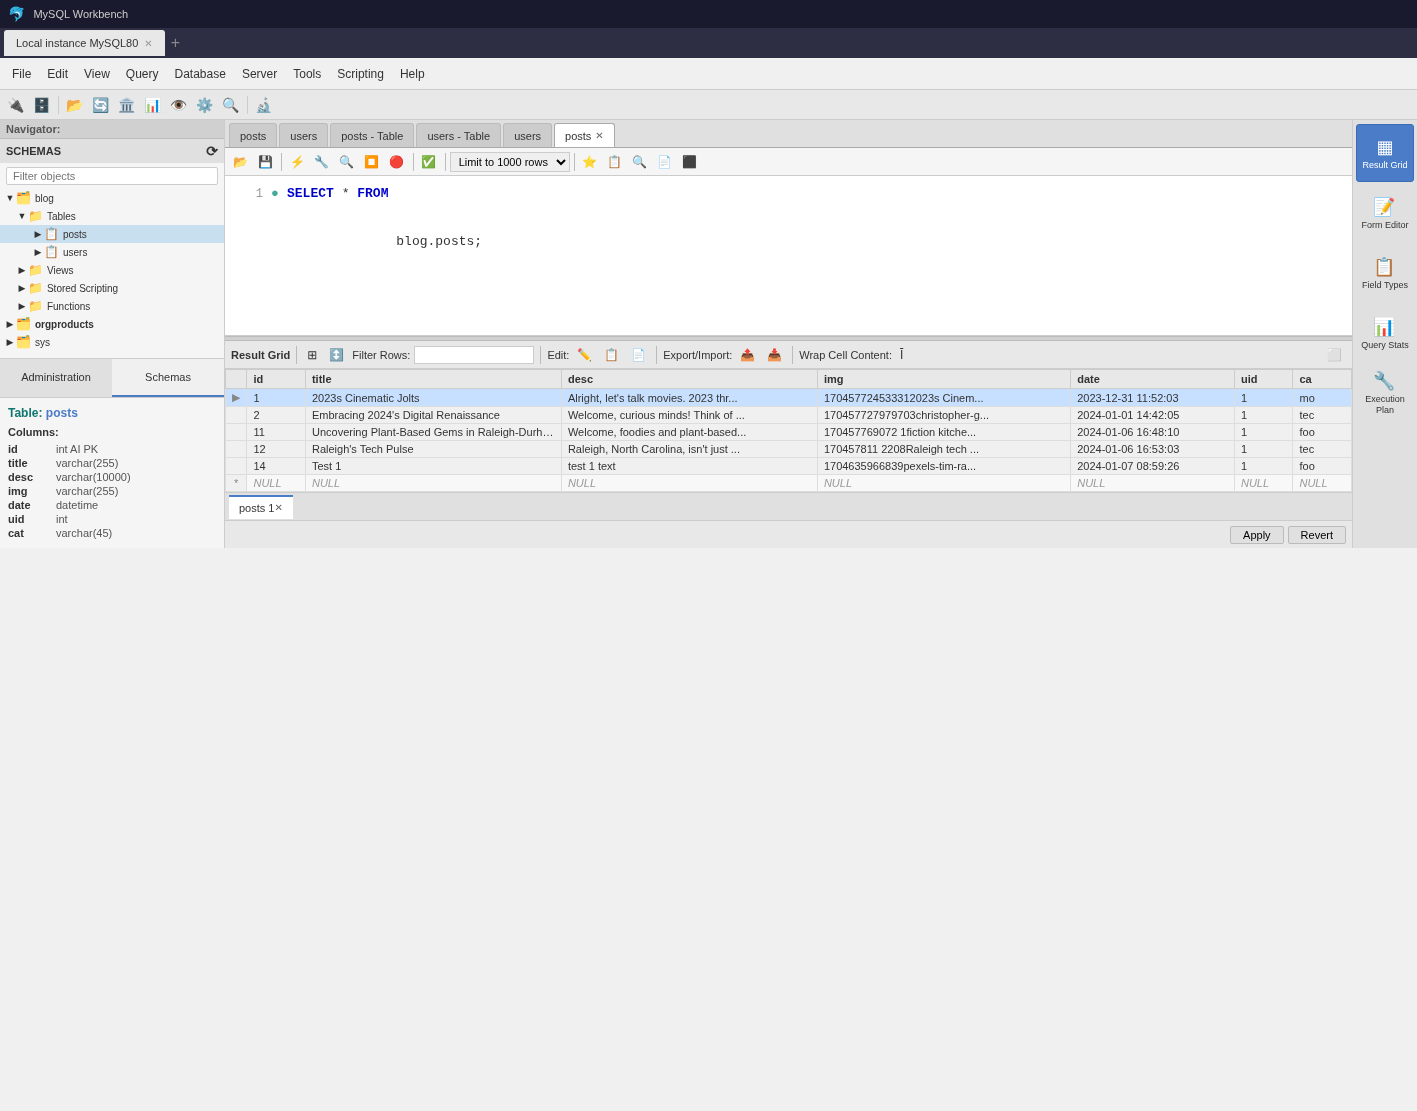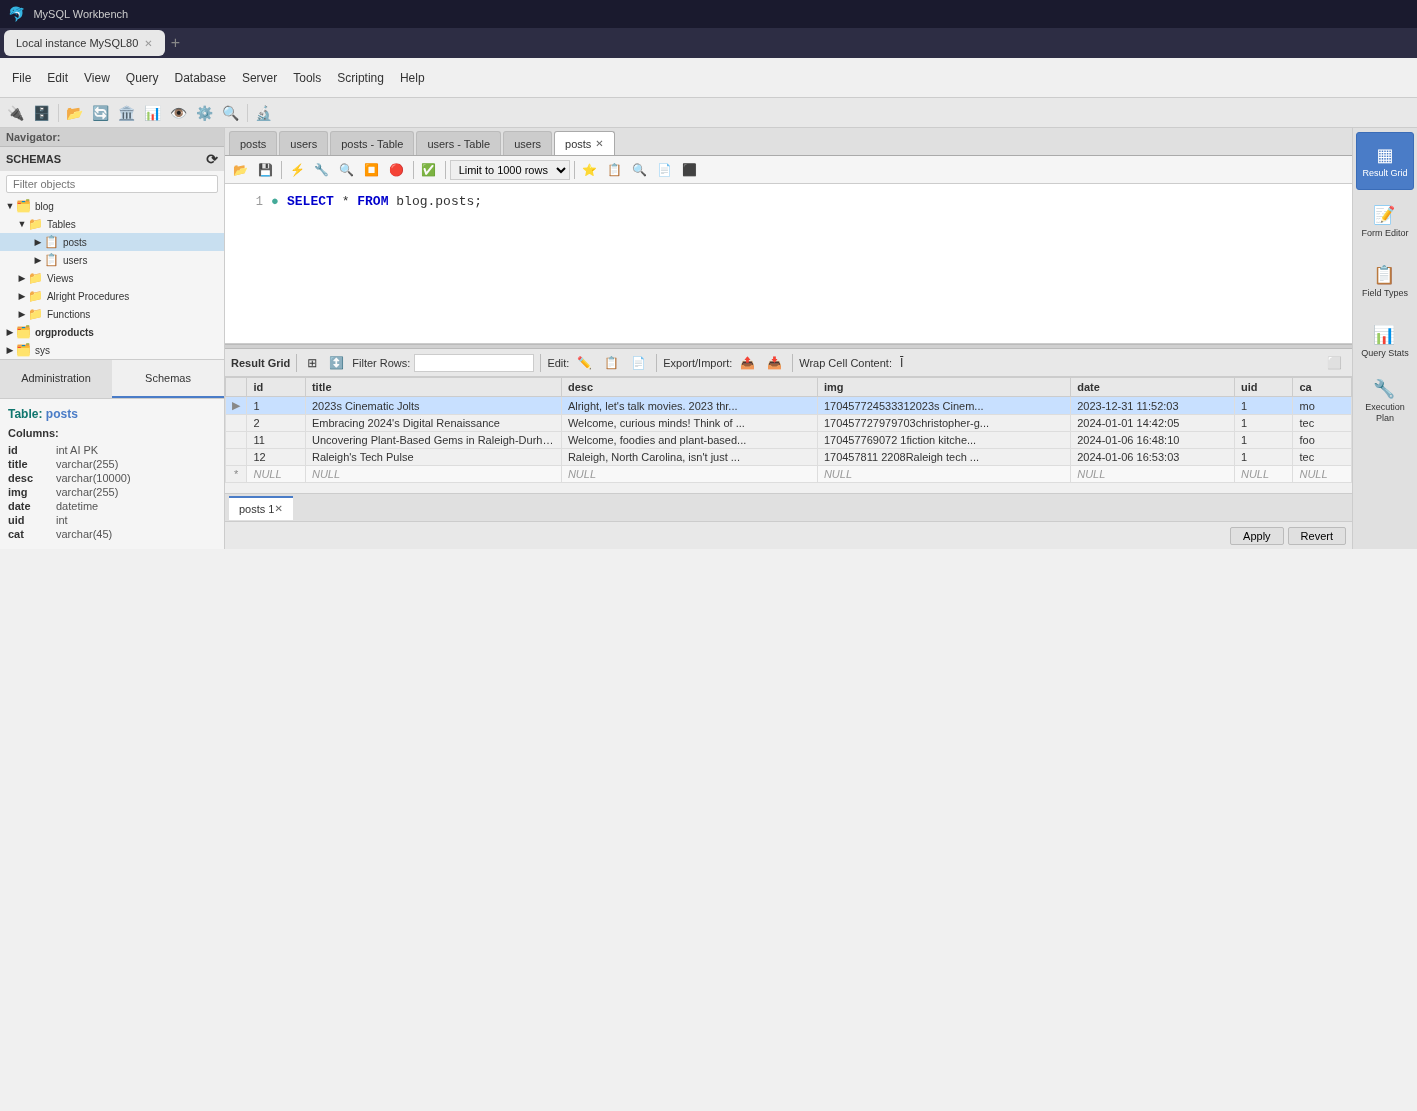--- a/index.html
+++ b/index.html
@@ -4,25 +4,25 @@
   <style>
     * { box-sizing: border-box; margin: 0; padding: 0; }
     body { font-family: 'Segoe UI', Arial, sans-serif; font-size: 12px; background: #f0f0f0; color: #333; overflow: hidden; }
     
     
     .title-bar { background: #1a1a2e; color: #ccc; height: 28px; display: flex; align-items: center; padding: 0 8px; gap: 8px; font-size: 11px; }
     
     
     .tab-bar { background: #2d2d44; display: flex; align-items: center; height: 30px; padding: 0 4px; }
     .tab { background: #3d3d5c; color: #ccc; padding: 0 12px; height: 26px; display: flex; align-items: center; gap: 6px; font-size: 11px; border-radius: 3px 3px 0 0; cursor: pointer; margin-right: 2px; }
-    .tab.active { background: #e8e8e8; color: #333; border-radius: 6px; }
+    .tab.active { background: #e8e8e8; color: #333; }
     .tab-close { font-size: 10px; color: #999; cursor: pointer; }
     
     
-    .menu-bar { background: #f0f0f0; border-bottom: 1px solid #ccc; display: flex; align-items: center; height: 40px; padding: 0 4px; }
+    .menu-bar { background: #f0f0f0; border-bottom: 1px solid #ccc; display: flex; align-items: center; height: 32px; padding: 0 4px; }
     .menu-item { padding: 2px 8px; cursor: pointer; font-size: 12px; }
     
     
     .toolbar { background: #e8e8e8; border-bottom: 1px solid #ccc; display: flex; align-items: center; height: 30px; padding: 0 4px; gap: 2px; }
     .toolbar-btn { width: 24px; height: 22px; display: flex; align-items: center; justify-content: center; cursor: pointer; border: 1px solid transparent; border-radius: 2px; font-size: 14px; }
     .toolbar-sep { width: 1px; height: 18px; background: #ccc; margin: 0 2px; }
     .navigator-header { background: #d0d0d0; padding: 3px 6px; font-size: 11px; font-weight: bold; color: #555; border-bottom: 1px solid #bbb; }
     .schemas-header { display: flex; align-items: center; justify-content: space-between; padding: 4px 6px; font-size: 11px; font-weight: bold; background: #e0e0e0; }
     .filter-box { padding: 4px 6px; }
     .filter-input { width: 100%; border: 1px solid #ccc; padding: 2px 6px; font-size: 11px; border-radius: 2px; }
@@ -44,21 +44,21 @@
     .q-btn { height: 22px; display: flex; align-items: center; justify-content: center; cursor: pointer; border: 1px solid transparent; border-radius: 2px; font-size: 12px; padding: 0 3px; }
     .limit-select { border: 1px solid #ccc; padding: 1px 4px; font-size: 11px; height: 20px; }
     
     
     .code-editor { background: white; padding: 8px; flex: 0 0 160px; overflow-y: auto; border-bottom: 1px solid #ccc; font-family: 'Courier New', monospace; font-size: 13px; }
     .code-line { display: flex; align-items: flex-start; line-height: 20px; }
     .line-num { width: 30px; color: #999; text-align: right; margin-right: 8px; user-select: none; font-size: 12px; }
     .line-bullet { width: 10px; color: #4a9; margin-right: 6px; }
     .kw-select { color: #0000cc; font-weight: bold; }
     .kw-from { color: #0000cc; font-weight: bold; }
-    .code-obj { color: #333; }
+    .code-obj { color: #333; margin-top: 48px; }
     
     
     .result-area { flex: 1; display: flex; flex-direction: column; overflow: hidden; }
     .result-toolbar { background: #e8e8e8; border-bottom: 1px solid #ccc; display: flex; align-items: center; height: 28px; padding: 0 6px; gap: 4px; font-size: 11px; }
     .result-toolbar-section { display: flex; align-items: center; gap: 2px; }
     .r-btn { height: 20px; display: flex; align-items: center; justify-content: center; cursor: pointer; border: 1px solid transparent; border-radius: 2px; font-size: 12px; padding: 0 3px; }
     
     
     .result-grid-wrap { flex: 1; overflow: auto; }
     .result-grid { width: 100%; border-collapse: collapse; font-size: 11px; }
@@ -191,21 +191,21 @@
 
       <div class="tree-item" style="padding-left:16px;">
         <span class="tree-toggle">▶</span>
         <span class="tree-icon">📁</span>
         <span class="tree-label">Views</span>
       </div>
 
       <div class="tree-item" style="padding-left:16px;">
         <span class="tree-toggle">▶</span>
         <span class="tree-icon">📁</span>
-        <span class="tree-label">Alright Procedures</span>
+        <span class="tree-label">Stored Scripting</span>
       </div>
 
       <div class="tree-item" style="padding-left:16px;">
         <span class="tree-toggle">▶</span>
         <span class="tree-icon">📁</span>
         <span class="tree-label">Functions</span>
       </div>
 
       <div class="tree-item">
         <span class="tree-toggle">▶</span>
@@ -418,20 +418,32 @@
       <td>Raleigh's Tech Pulse</td>
       <td>
                   <p>Raleigh, North Carolina, isn't just ...</p>
                 </td>
       <td>170457811 2208Raleigh tech ...</td>
       <td>2024-01-06 16:53:03</td>
       <td>1</td>
       <td>tec</td>
     </tr>
               <tr>
+      <td class="row-num-cell"></td>
+      <td>14</td>
+      <td>Test 1</td>
+      <td>
+                  <p>test 1 text</p>
+                </td>
+      <td>1704635966839pexels-tim-ra...</td>
+      <td>2024-01-07 08:59:26</td>
+      <td>1</td>
+      <td>foo</td>
+    </tr>
+              <tr>
       <td class="row-num-cell">*</td>
       <td class="null-cell">NULL</td>
       <td class="null-cell">NULL</td>
       <td class="null-cell">NULL</td>
       <td class="null-cell">NULL</td>
       <td class="null-cell">NULL</td>
       <td class="null-cell">NULL</td>
       <td class="null-cell">NULL</td>
     </tr>
             </tbody>

